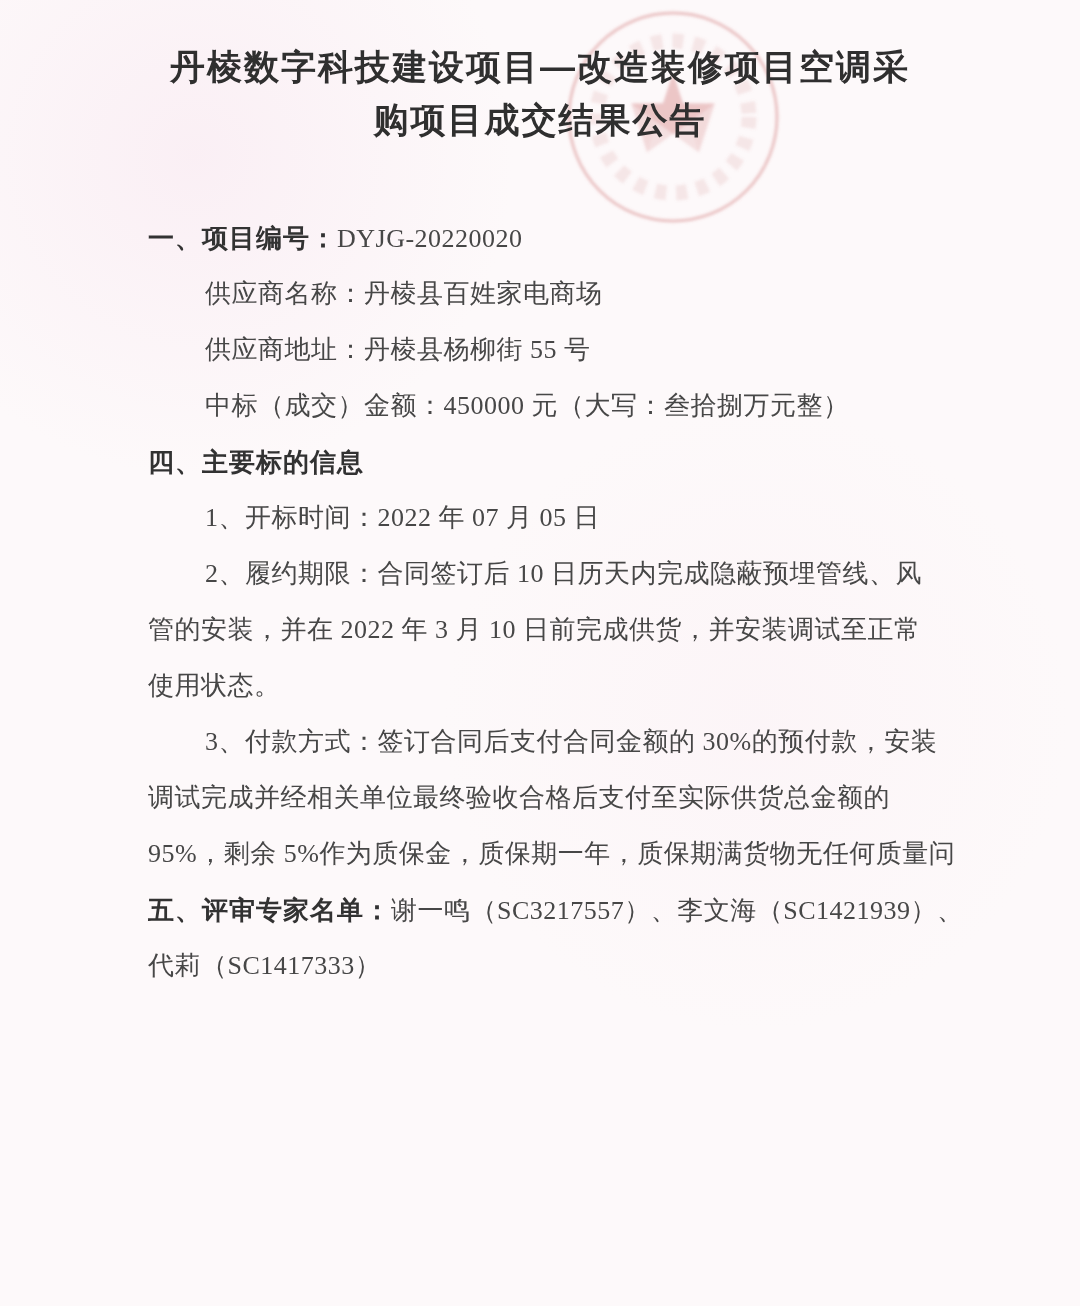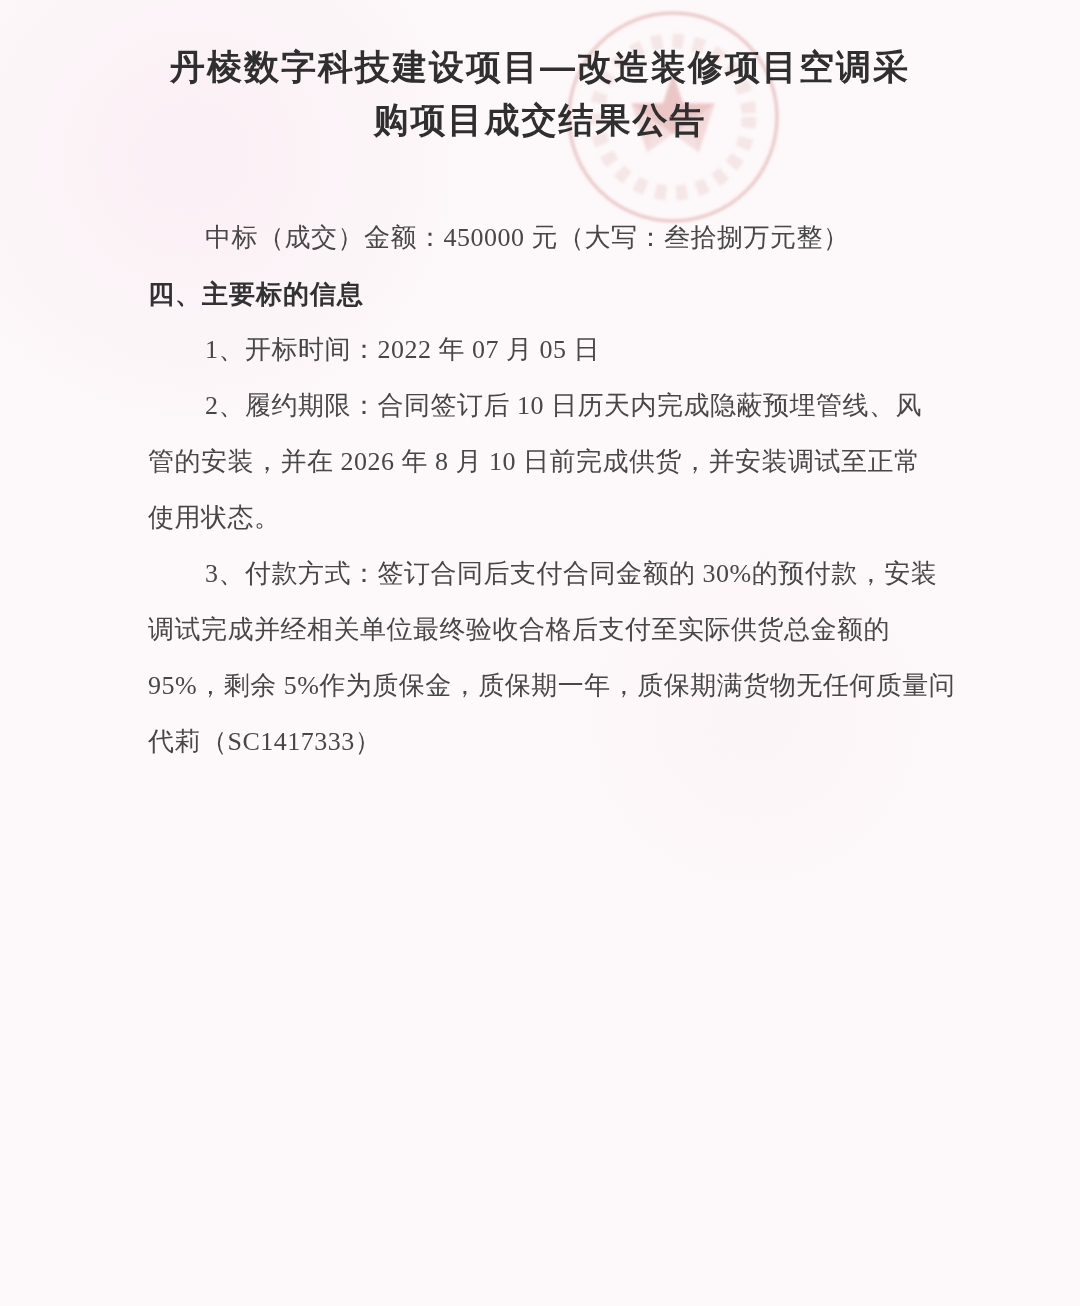--- a/index.html
+++ b/index.html
@@ -87,25 +87,29 @@
       <polygon points="111,69 121,99.2 152.8,99.4 127.2,118.3 136.9,148.6 111,130 85.1,148.6 94.8,118.3 69.2,99.4 101,99.2" fill="rgba(205,105,105,0.18)"></polygon>
     </g>
   </svg>
 
   <div class="title">
     <div class="title-line">丹棱数字科技建设项目—改造装修项目空调采</div>
     <div class="title-line">购项目成交结果公告</div>
   </div>
 
   <div class="content">
+      <div class="line indent-0"><span class="lbl">一、项目编号：</span><span class="val">DYJG-20220020</span></div>
+      <div class="line indent-1"><span class="val">供应商名称：丹棱县百姓家电商场</span></div>
+      <div class="line indent-1"><span class="val">供应商地址：丹棱县杨柳街 55 号</span></div>
       <div class="line indent-1"><span class="val">中标（成交）金额：450000 元（大写：叁拾捌万元整）</span></div>
       <div class="line indent-0"><span class="lbl">四、主要标的信息</span></div>
       <div class="line indent-1"><span class="val">1、开标时间：2022 年 07 月 05 日</span></div>
       <div class="line indent-1"><span class="val">2、履约期限：合同签订后 10 日历天内完成隐蔽预埋管线、风</span></div>
-      <div class="line indent-0"><span class="val">管的安装，并在 2026 年 8 月 10 日前完成供货，并安装调试至正常</span></div>
+      <div class="line indent-0"><span class="val">管的安装，并在 2022 年 3 月 10 日前完成供货，并安装调试至正常</span></div>
       <div class="line indent-0"><span class="val">使用状态。</span></div>
       <div class="line indent-1"><span class="val">3、付款方式：签订合同后支付合同金额的 30%的预付款，安装</span></div>
       <div class="line indent-0"><span class="val">调试完成并经相关单位最终验收合格后支付至实际供货总金额的</span></div>
       <div class="line indent-0"><span class="val">95%，剩余 5%作为质保金，质保期一年，质保期满货物无任何质量问</span></div>
+      <div class="line indent-0"><span class="lbl">五、评审专家名单：</span><span class="val">谢一鸣（SC3217557）、李文海（SC1421939）、</span></div>
       <div class="line indent-0"><span class="val">代莉（SC1417333）</span></div>
     </div>
 
 </div>
 
 </body></html>

